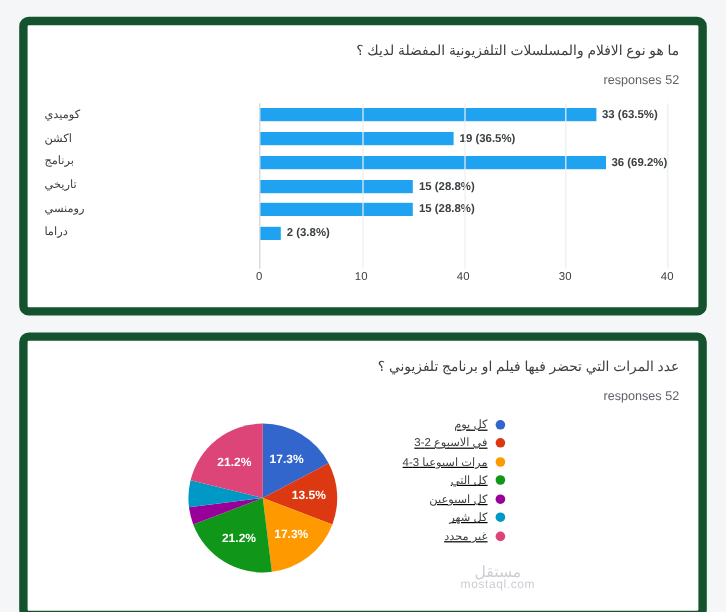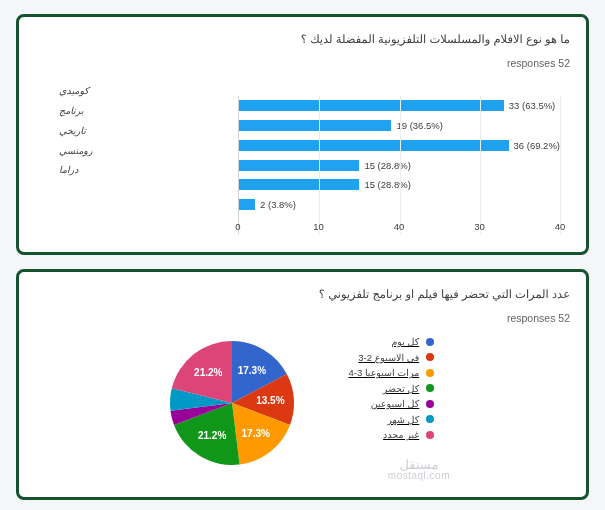--- a/index.html
+++ b/index.html
@@ -16,25 +16,25 @@
   .page {
     position: relative;
     width: 605px;
     height: 510px;
     box-sizing: border-box;
     padding: 14px 16px;
   }
   .card {
     position: relative;
     background: #ffffff;
-    border: 3px solid #14532d;
+    border: 7px solid #14532d;
     border-radius: 8px;
     box-sizing: border-box;
     margin-bottom: 14px;
-    padding: 14px 16px 10px 34px;
+    padding: 14px 16px 10px 8px;
   }
   .q-title {
     direction: rtl;
     text-align: right;
     font-size: 11.5px;
     color: #3c4043;
     letter-spacing: 0;
     margin: 0 0 10px 0;
     line-height: 1.4;
   }
@@ -49,23 +49,24 @@
   
   .bar-chart {
     position: relative;
     height: 165px;
     width: 100%;
   }
   .bc-plot {
     position: absolute;
     left: 185px;
     right: 10px;
-    top: 19px;
+    top: 5px;
     height: 138px;
     border-left: 1px solid #d0d3d6;
+    font-weight: bold;
   }
   .bc-grid {
     position: absolute;
     top: 0;
     bottom: 0;
     width: 1px;
     background: #eceff1;
   }
   .bc-rows {
     position: absolute;
@@ -97,21 +98,20 @@
   .bc-cat {
     height: 19.71px;
     display: flex;
     align-items: center;
     justify-content: flex-end;
     direction: rtl;
     font-size: 9.5px;
     color: #3c4043;
     padding-left: 6px;
     box-sizing: border-box;
-    font-style: italic;
   }
   .bc-xaxis {
     position: absolute;
     left: 185px;
     right: 10px;
     top: 142px;
     height: 16px;
   }
   .bc-tick {
     position: absolute;
@@ -186,20 +186,21 @@
 
 <div class="page">
 
   <div class="card">
     <div class="q-title">ما هو نوع الافلام والمسلسلات التلفزيونية المفضلة لديك ؟</div>
     <div class="q-responses">52 responses</div>
 
     <div class="bar-chart">
       <div class="bc-cats" id="bc-cats">
           <div class="bc-cat">كوميدي</div>
+          <div class="bc-cat">اكشن</div>
           <div class="bc-cat">برنامج</div>
           <div class="bc-cat">تاريخي</div>
           <div class="bc-cat">رومنسي</div>
           <div class="bc-cat">دراما</div>
         </div>
       <div class="bc-plot" id="bc-plot">
         <div class="bc-rows" id="bc-rows">
             <div class="bc-row">
               <div class="bc-bar" style="width: 82.5%; background: rgb(31, 163, 241);"></div>
               <div class="bc-val">33 (63.5%)</div>
@@ -269,21 +270,21 @@
           <div class="legend-item">
             <span class="legend-swatch" style="background: rgb(220, 57, 18);"></span>
             <span class="legend-text">في الاسبوع 2-3</span>
           </div>
           <div class="legend-item">
             <span class="legend-swatch" style="background: rgb(255, 153, 0);"></span>
             <span class="legend-text">مرات اسبوعيا 3-4</span>
           </div>
           <div class="legend-item">
             <span class="legend-swatch" style="background: rgb(16, 150, 24);"></span>
-            <span class="legend-text">كل تحضر</span>
+            <span class="legend-text">كل التي</span>
           </div>
           <div class="legend-item">
             <span class="legend-swatch" style="background: rgb(153, 0, 153);"></span>
             <span class="legend-text">كل اسبوعين</span>
           </div>
           <div class="legend-item">
             <span class="legend-swatch" style="background: rgb(0, 153, 198);"></span>
             <span class="legend-text">كل شهر</span>
           </div>
           <div class="legend-item">

